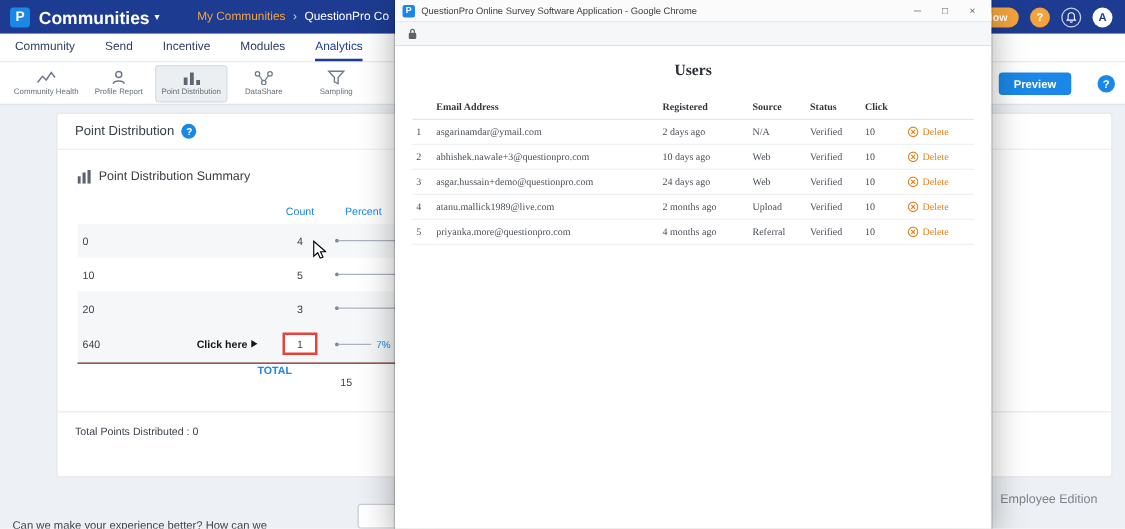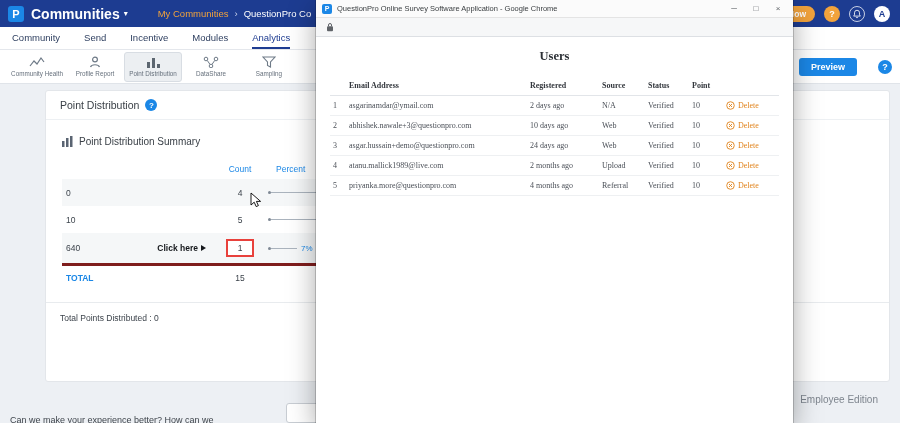--- a/index.html
+++ b/index.html
@@ -67,21 +67,21 @@
     color:#fff; font-size:8px; font-weight:bold; display:inline-flex;
     align-items:center; justify-content:center; }
   .summary-head { display:flex; align-items:center; gap:6px;
     margin:16px 0 0 16px; font-size:10px; color:#3a4047; }
 
   .stable { margin:12px 0 0 16px; width:430px; font-size:8.5px; }
   .srow { display:flex; align-items:center; height:27px; }
   .srow.header { height:20px; color:#1b87e6; }
   .srow.stripe { background:#f5f7f8; }
   .srow.row-640 { height:30px;justify-content:center; }
-  .srow.total-row { border-top:3px solid #7f1d1d; background:#fff; }
+  .srow.total-row { border-top:1px solid #7f1d1d; background:#fff;flex-direction:column; }
   .c-label { width:150px; padding-left:4px; display:flex; align-items:center; }
   .c-count { width:56px; text-align:center; }
   .c-line { flex:1; display:flex; align-items:center; }
   .dot { width:3px; height:3px; background:#7e8894; border-radius:50%; flex:none; }
   .line { height:1px; background:#aab3bd; width:120px; flex:none; }
   .line.short { width:26px; }
   .pct { color:#1b87e6; margin-left:4px; font-size:8px; }
   .pct-head { color:#1b87e6; margin-left:8px; }
   .click-here { font-weight:bold; color:#15181c; margin-left:auto; margin-right:3px; }
   .ann-arrow { width:0; height:0; border-left:5px solid #15181c;
@@ -257,20 +257,28 @@
 
     <div class="srow">
       <div class="c-label">10</div>
       <div class="c-count">5</div>
       <div class="c-line">
           <span class="dot"></span>
           <span class="line"></span>
         </div>
     </div>
 
+    <div class="srow stripe">
+      <div class="c-label">20</div>
+      <div class="c-count">3</div>
+      <div class="c-line">
+          <span class="dot"></span>
+          <span class="line"></span>
+        </div>
+    </div>
 
 
     <div class="srow stripe row-640">
       <div class="c-label">
         <span>640</span>
         <span class="click-here">Click here</span>
         <span class="ann-arrow"></span>
       </div>
       <div class="c-count">
         <span class="red-box">1</span>
@@ -326,21 +334,21 @@
           <col style="width:34px">
           <col style="width:56px">
       </colgroup>
       <thead>
         <tr>
           <th></th>
           <th>Email Address</th>
           <th>Registered</th>
           <th>Source</th>
           <th>Status</th>
-          <th>Point</th>
+          <th>Click</th>
           <th></th>
         </tr>
       </thead>
       <tbody>
         <tr>
           <td class="u-num">1</td>
           <td class="u-email">asgarinamdar@ymail.com</td>
           <td>2 days ago</td>
           <td>N/A</td>
           <td>Verified</td>

